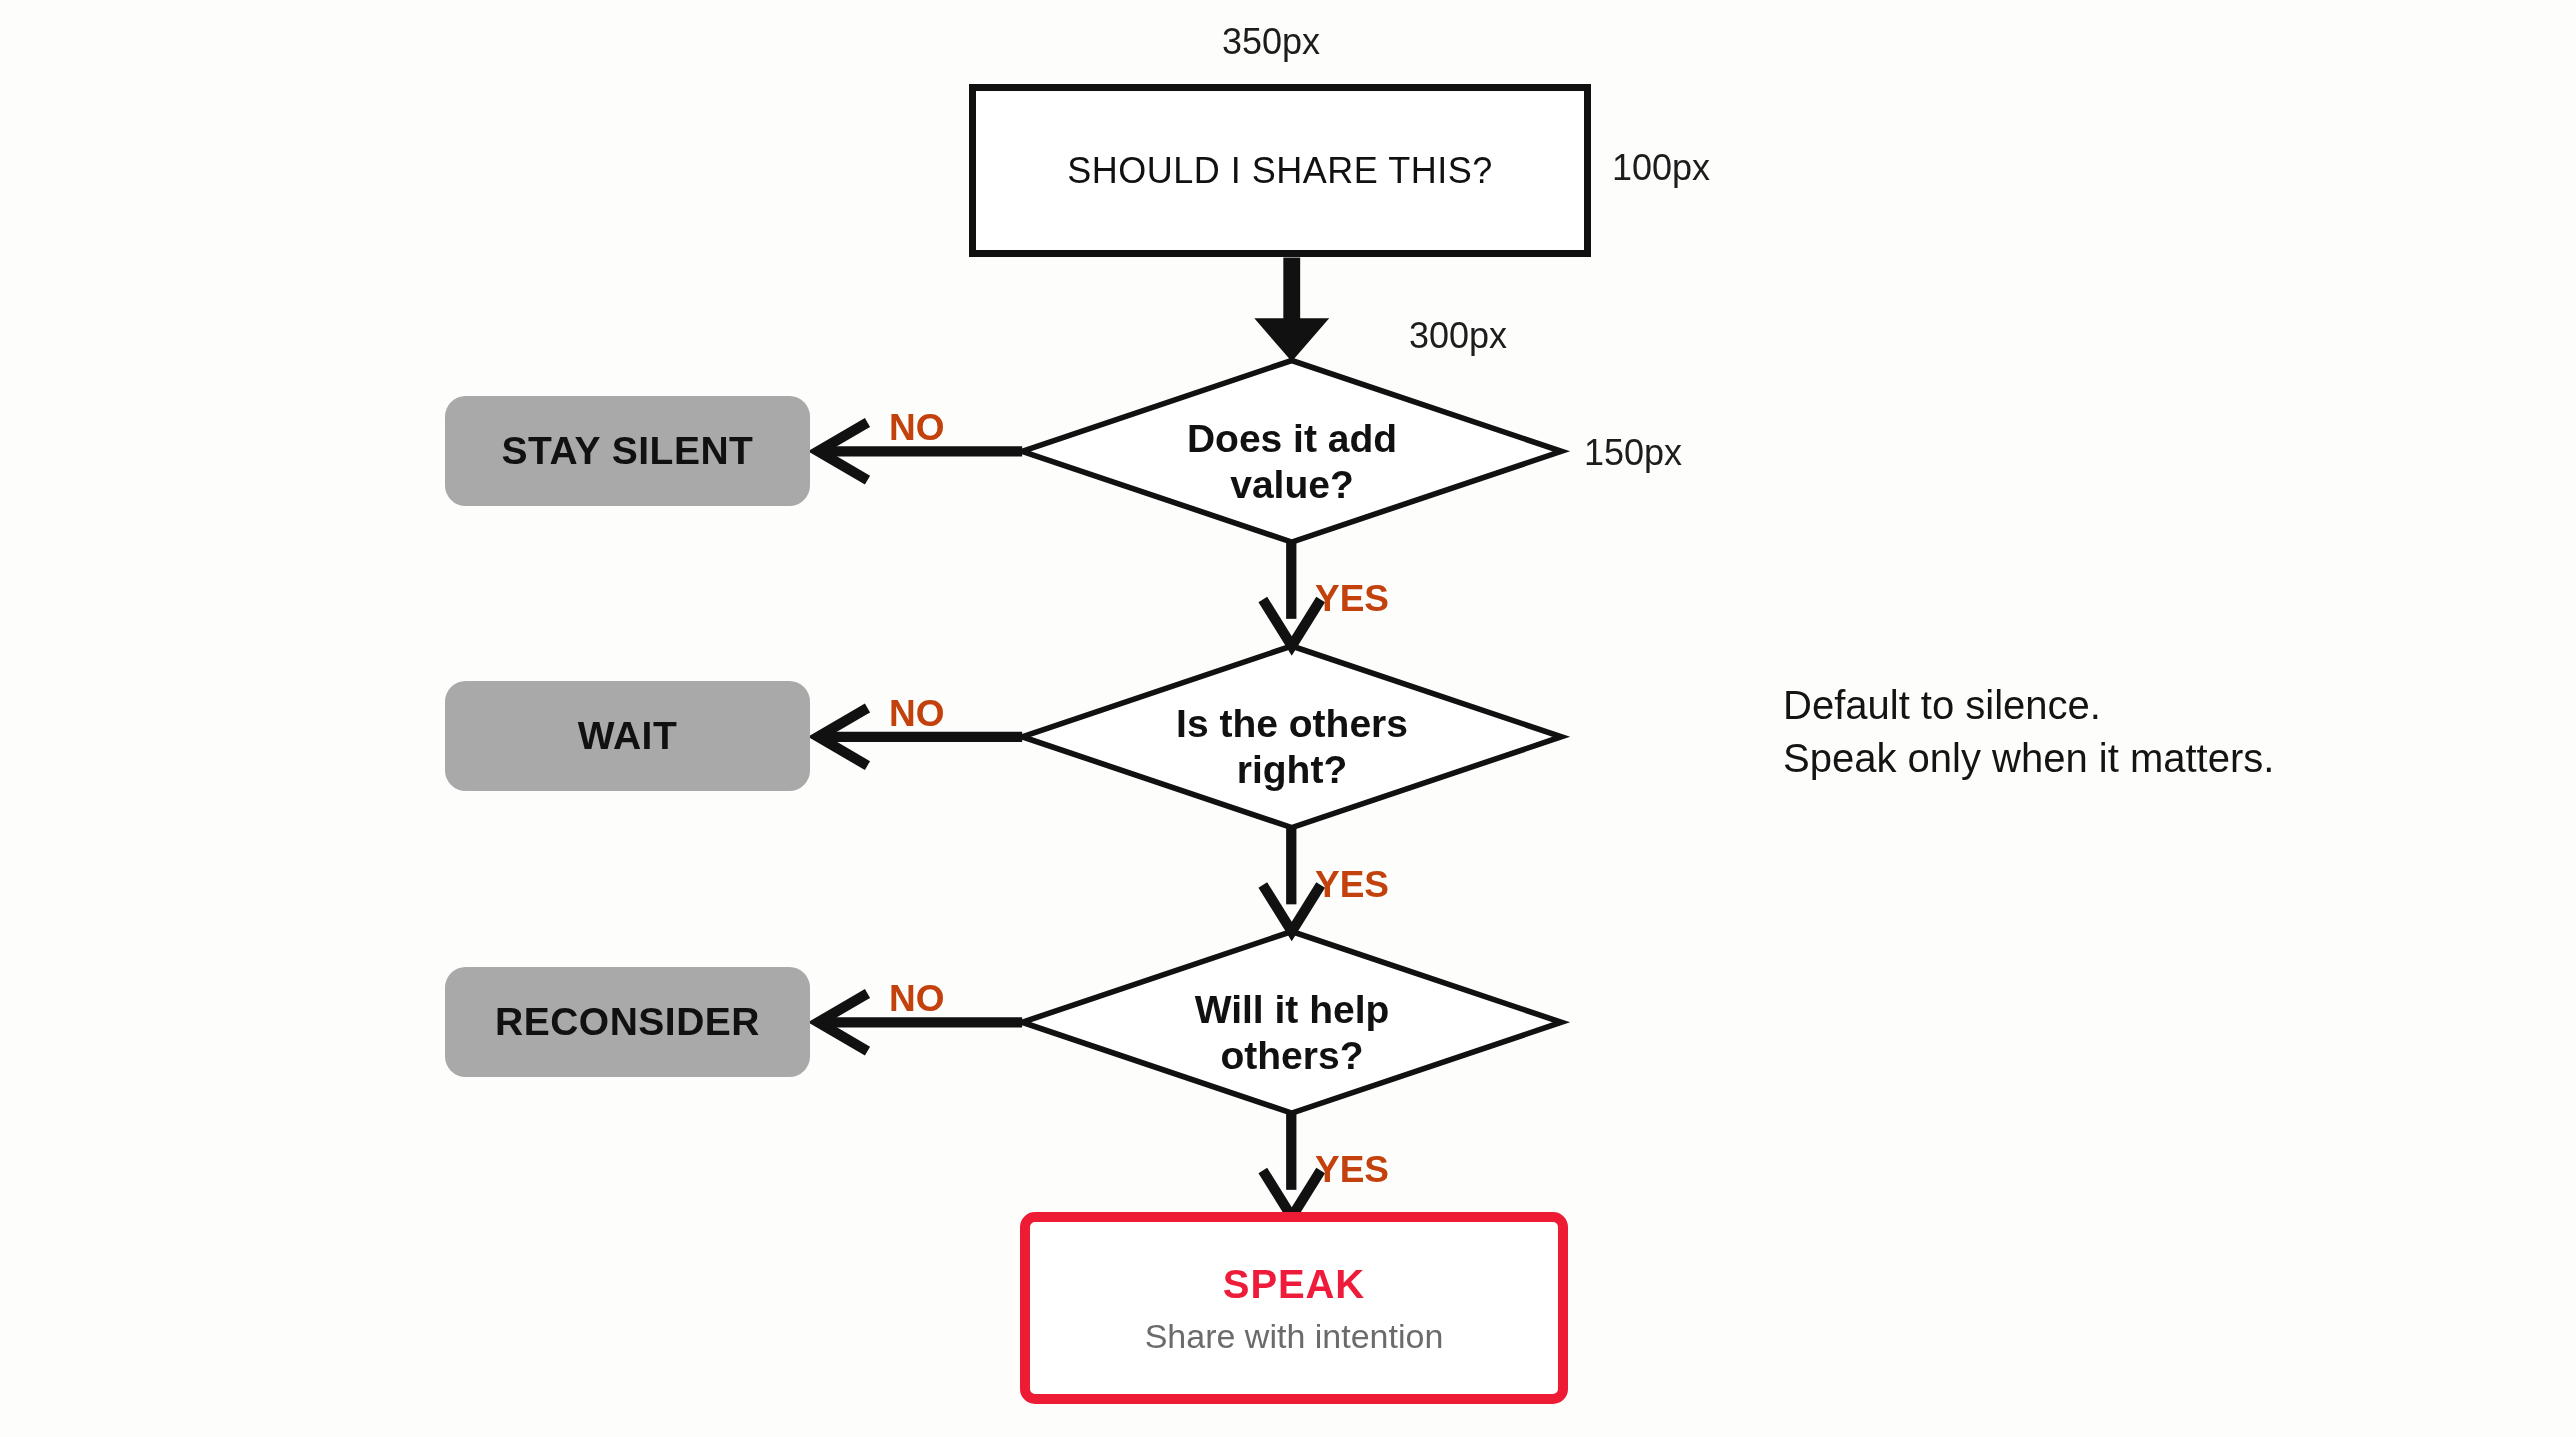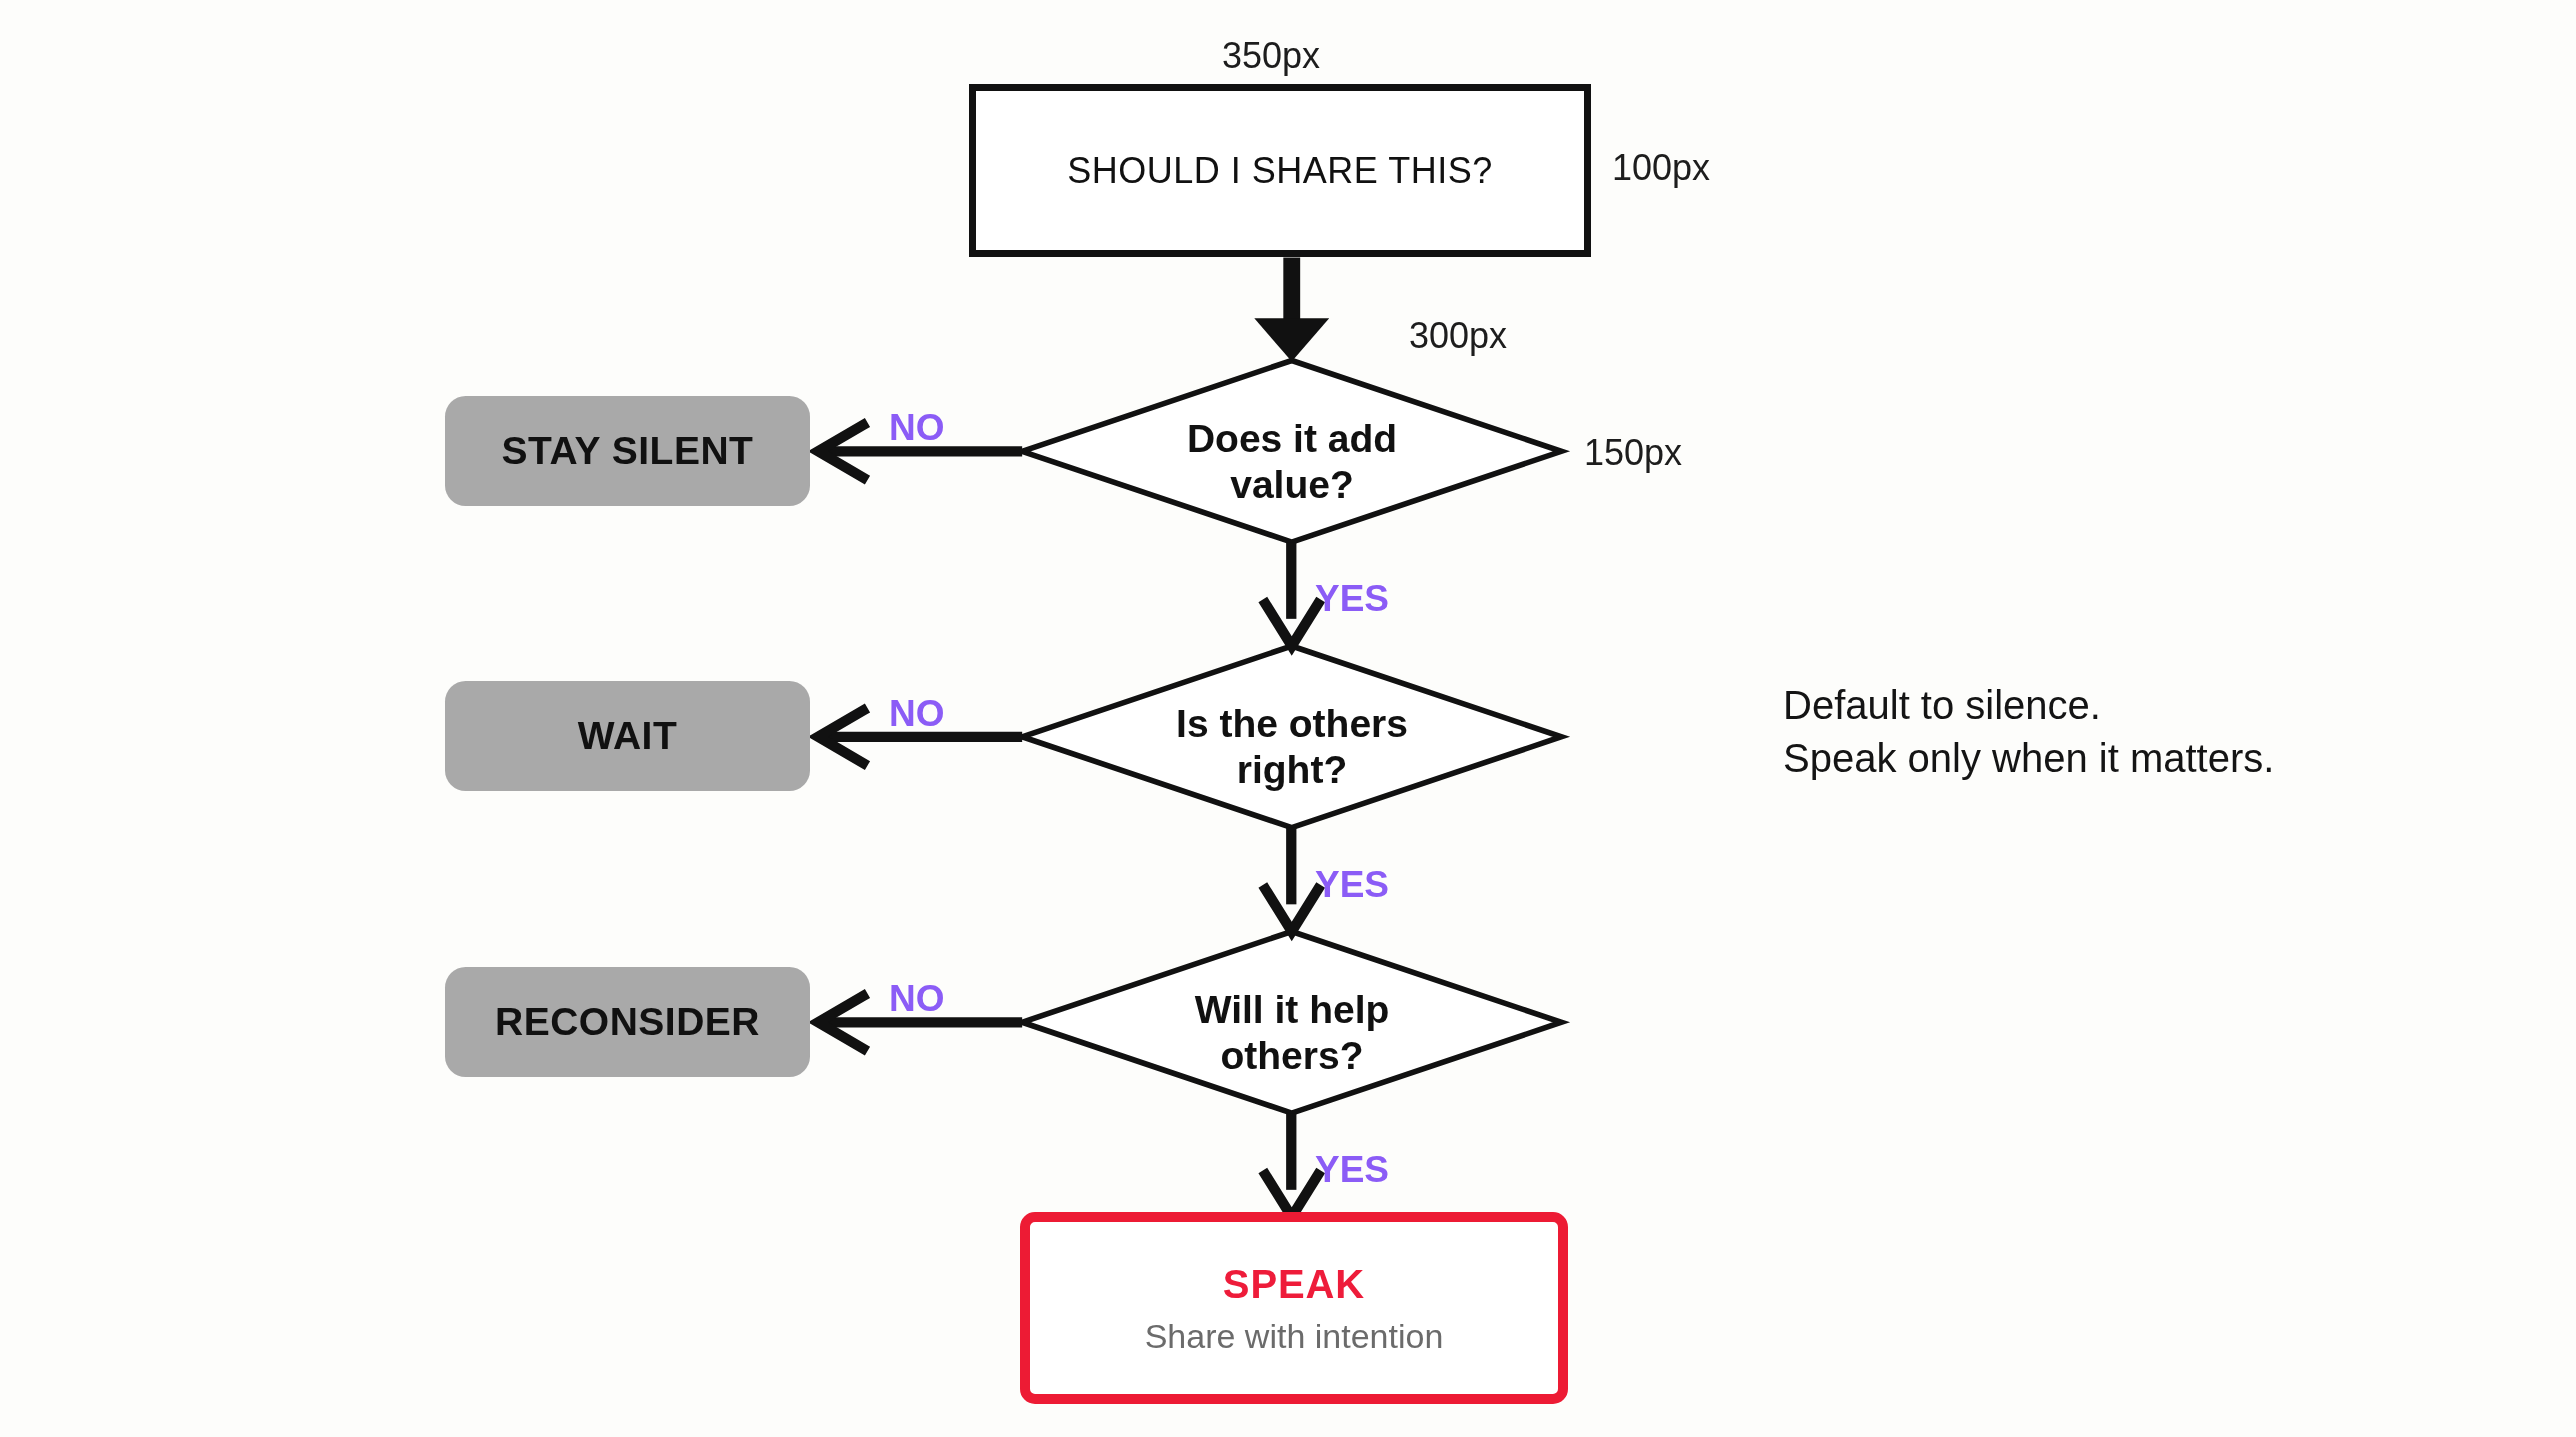--- a/index.html
+++ b/index.html
@@ -74,21 +74,21 @@
     color: #111111;
     letter-spacing: 0.5px;
     white-space: nowrap;
   }
 
   
   .edge-label {
     position: absolute;
     font-size: 37px;
     font-weight: bold;
-    color: #8b5cf6;
+    color: #c2410c;
     white-space: nowrap;
   }
 
   
   .dim-label {
     position: absolute;
     font-size: 36px;
     font-weight: normal;
     color: #1d1d1d;
     white-space: nowrap;
@@ -180,21 +180,21 @@
     <g>
       <line x1="1092" y1="1092" x2="877" y2="1092" stroke="#111111" stroke-width="11"></line>
       <path d="M922,1064 L874,1092 L922,1120" fill="none" stroke="#111111" stroke-width="11" stroke-linecap="square"></path>
     </g>
   </svg>
 
   <div class="abs start-box">
     <span class="start-box-label">SHOULD I SHARE THIS?</span>
   </div>
 
-  <div class="dim-label" style="left:1222px; top:35px;">350px</div>
+  <div class="dim-label" style="left:1222px; top:21px;">350px</div>
 
   <div class="dim-label" style="left:1612px; top:147px;">100px</div>
 
   <div class="dim-label" style="left:1409px; top:315px;">300px</div>
 
   <div class="dim-label" style="left:1584px; top:432px;">150px</div>
 
   <div class="diamond-label" style="left:1030px; top:416px;">
     <div>Does it add</div>
     <div>value?</div>

